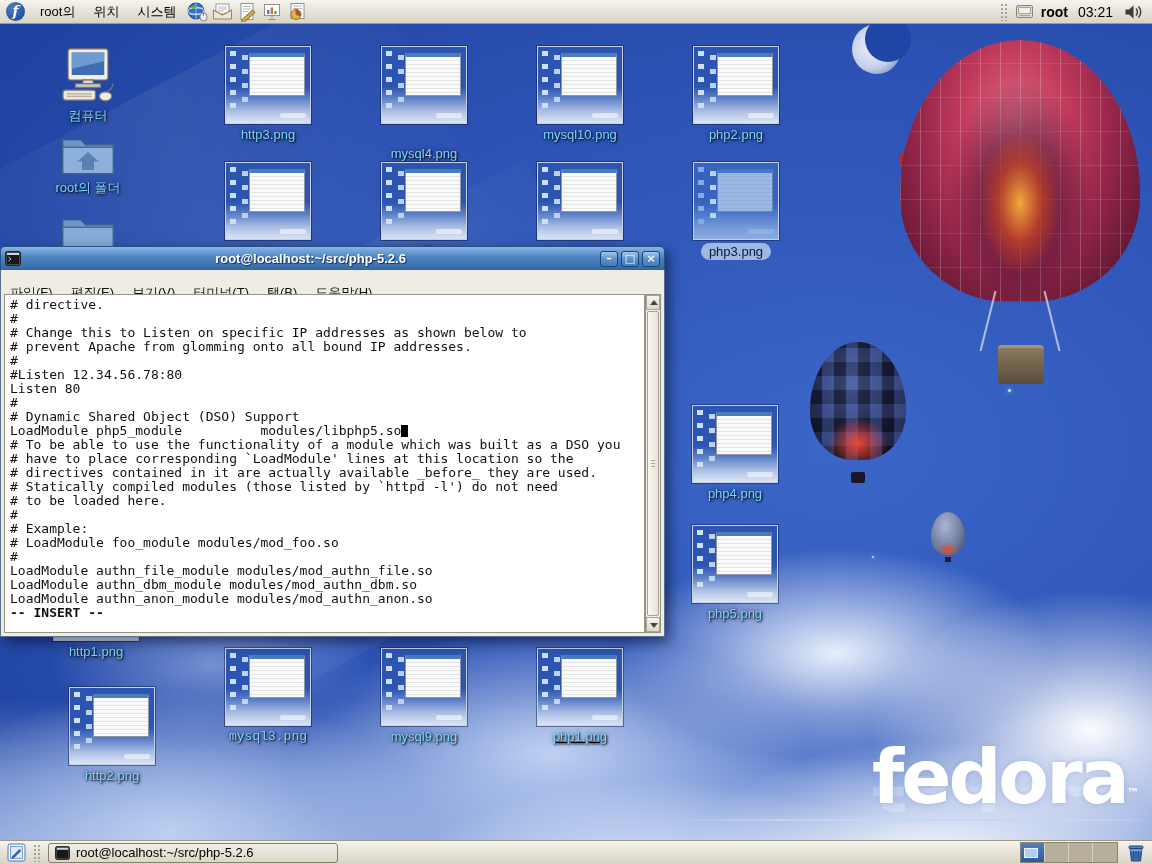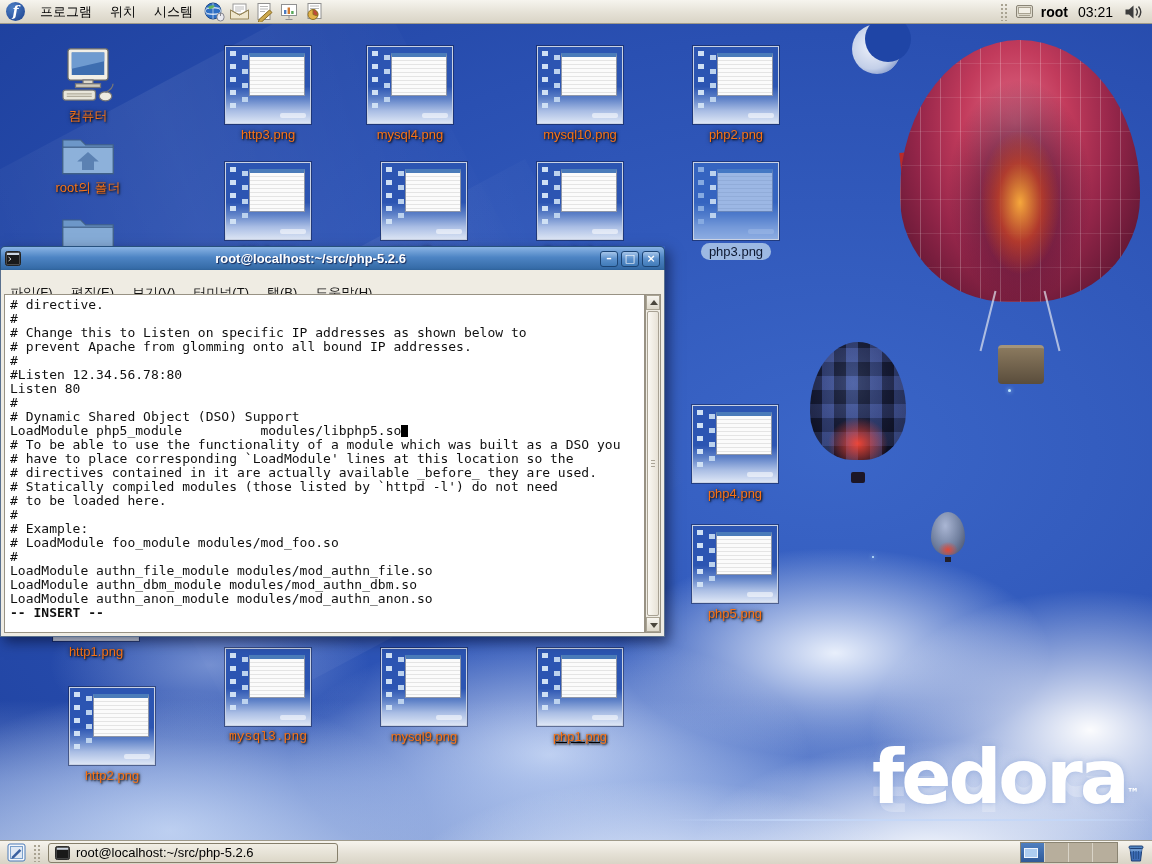--- a/index.html
+++ b/index.html
@@ -50,21 +50,21 @@
   .c6{left:690px;top:740px;width:480px;height:240px;background:radial-gradient(closest-side,rgba(252,253,255,.97),rgba(252,253,255,0));}
   .c7{left:400px;top:780px;width:520px;height:220px;background:radial-gradient(closest-side,rgba(236,243,255,.9),rgba(236,243,255,0));}
   .cloudbase{position:absolute;left:0;right:0;top:700px;height:164px;background:linear-gradient(to bottom,rgba(160,185,230,0),rgba(175,198,240,.5) 50%,rgba(205,222,248,.65));}
   .wordmark{position:absolute;left:872px;top:740px;color:#fff;font:bold 74px/1 "DejaVu Sans",sans-serif;letter-spacing:-3px;text-shadow:0 0 6px rgba(120,150,210,.5);}
   .wordmark sup{font-size:12px;letter-spacing:0;vertical-align:6px;}
   .wreflect{position:absolute;left:872px;top:818px;height:42px;overflow:hidden;color:#fff;opacity:.25;transform:scaleY(-1);transform-origin:top;font:bold 74px/1 "DejaVu Sans",sans-serif;letter-spacing:-3px;}
   .hline{position:absolute;left:665px;top:819px;width:487px;height:2px;background:linear-gradient(to right,rgba(170,195,240,0),rgba(195,215,248,.8) 25%,rgba(195,215,248,.8) 85%,rgba(170,195,240,0));}
 
   
   .dicon,.ficon{position:absolute;z-index:10;display:flex;flex-direction:column;align-items:center;width:110px;cursor:default;}
-  .flabel,.dlabel{margin-top:3px;font-size:13px;color:#f97316;text-shadow:1px 1px 2px rgba(0,0,0,.95),0 0 4px rgba(0,0,0,.6);white-space:nowrap;}
+  .flabel,.dlabel{margin-top:3px;font-size:13px;color:#7dd3fc;text-shadow:1px 1px 2px rgba(0,0,0,.95),0 0 4px rgba(0,0,0,.6);white-space:nowrap;}
   .fthumb{position:relative;width:84px;height:76px;border:1px solid #c9d2e4;outline:1px solid rgba(10,20,50,.45);
     background:linear-gradient(to bottom,#2c55b2 0%,#2c55b2 52%,#5f82c8 68%,#a9bde4 84%,#dce5f5 100%);}
   .fthumb::before{content:'';position:absolute;left:4px;top:4px;width:6px;height:62px;
     background:repeating-linear-gradient(to bottom,#cfe0f4 0 5px,rgba(0,0,0,0) 5px 13px);}
   .fthumb::after{content:'';position:absolute;left:16px;top:8px;width:6px;height:56px;
     background:repeating-linear-gradient(to bottom,#bcd2ee 0 5px,rgba(0,0,0,0) 5px 14px);}
   .twin{position:absolute;right:5px;top:6px;width:54px;height:38px;border:1px solid #8e96a8;border-top:4px solid #4b7cba;
     background:repeating-linear-gradient(to bottom,#fbfbfb 0 3px,#e4e4e4 3px 4px);}
   .tfed{position:absolute;right:4px;bottom:5px;width:26px;height:5px;background:rgba(255,255,255,.55);border-radius:2px;}
   .ficon.sel .fthumb .tint{position:absolute;inset:0;background:rgba(62,115,205,.5);}
@@ -184,21 +184,21 @@
   </div>
 
   <div id="file-icons">
       <div class="ficon" style="left: 213px; top: 46px;">
         <div class="fthumb">
           <div class="twin"></div>
           <div class="tfed"></div>
         </div>
         <span class="flabel">http3.png</span>
       </div>
-      <div class="ficon" style="left: 355px; top: 46px;">
+      <div class="ficon" style="left: 369px; top: 46px; gap: 19px;">
         <div class="fthumb">
           <div class="twin"></div>
           <div class="tfed"></div>
         </div>
         <span class="flabel">mysql4.png</span>
       </div>
       <div class="ficon" style="left: 525px; top: 46px;">
         <div class="fthumb">
           <div class="twin"></div>
           <div class="tfed"></div>
@@ -345,21 +345,21 @@
       <div class="tscroll">
         <div class="sarrow sup"></div>
         <div class="sthumb"></div>
         <div class="sarrow sdown"></div>
       </div>
     </div>
   </div>
 
   <div class="panel ptop">
     <div class="flogo">f</div>
-    <span id="top-menus"><span class="pmenu">프로그램</span><span class="pmenu">위치</span><span class="pmenu">시스템</span></span>
+    <span id="top-menus"><span class="pmenu">root의</span><span class="pmenu">위치</span><span class="pmenu">시스템</span></span>
     <span class="lnch">
       <svg width="21" height="20" viewBox="0 0 21 20">
         <circle cx="9" cy="9" r="8" fill="#2f6fc4" stroke="#1d4a8a"></circle>
         <ellipse cx="9" cy="9" rx="8" ry="3.4" fill="none" stroke="rgba(255,255,255,.75)"></ellipse>
         <path d="M9 1 v16 M1.5 6 h15 M1.5 12 h15" stroke="rgba(255,255,255,.55)" fill="none"></path>
         <path d="M4 5 q4 -3 7 -1 q-2 3.5 -5.5 3 z" fill="#63b35e"></path>
         <rect x="13" y="11" width="7" height="8" rx="3.4" fill="#e9e9ef" stroke="#85858f"></rect>
         <path d="M16.5 11 v3" stroke="#85858f"></path>
       </svg>
     </span>

